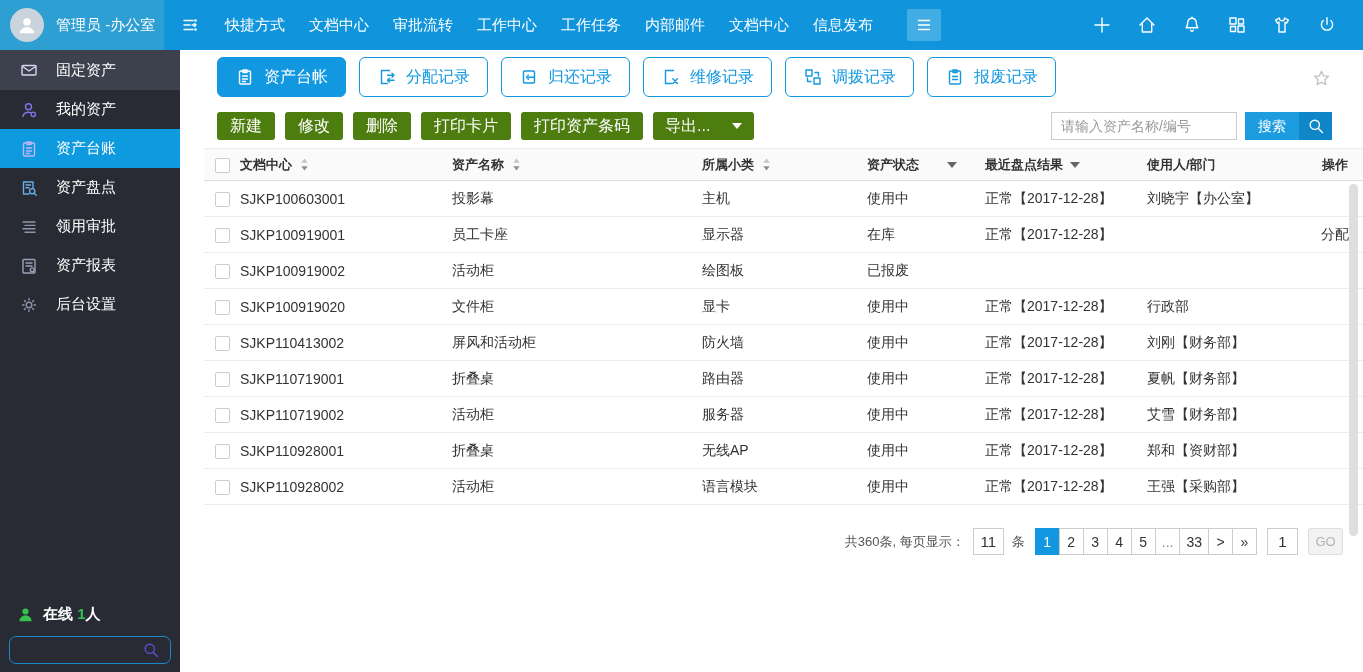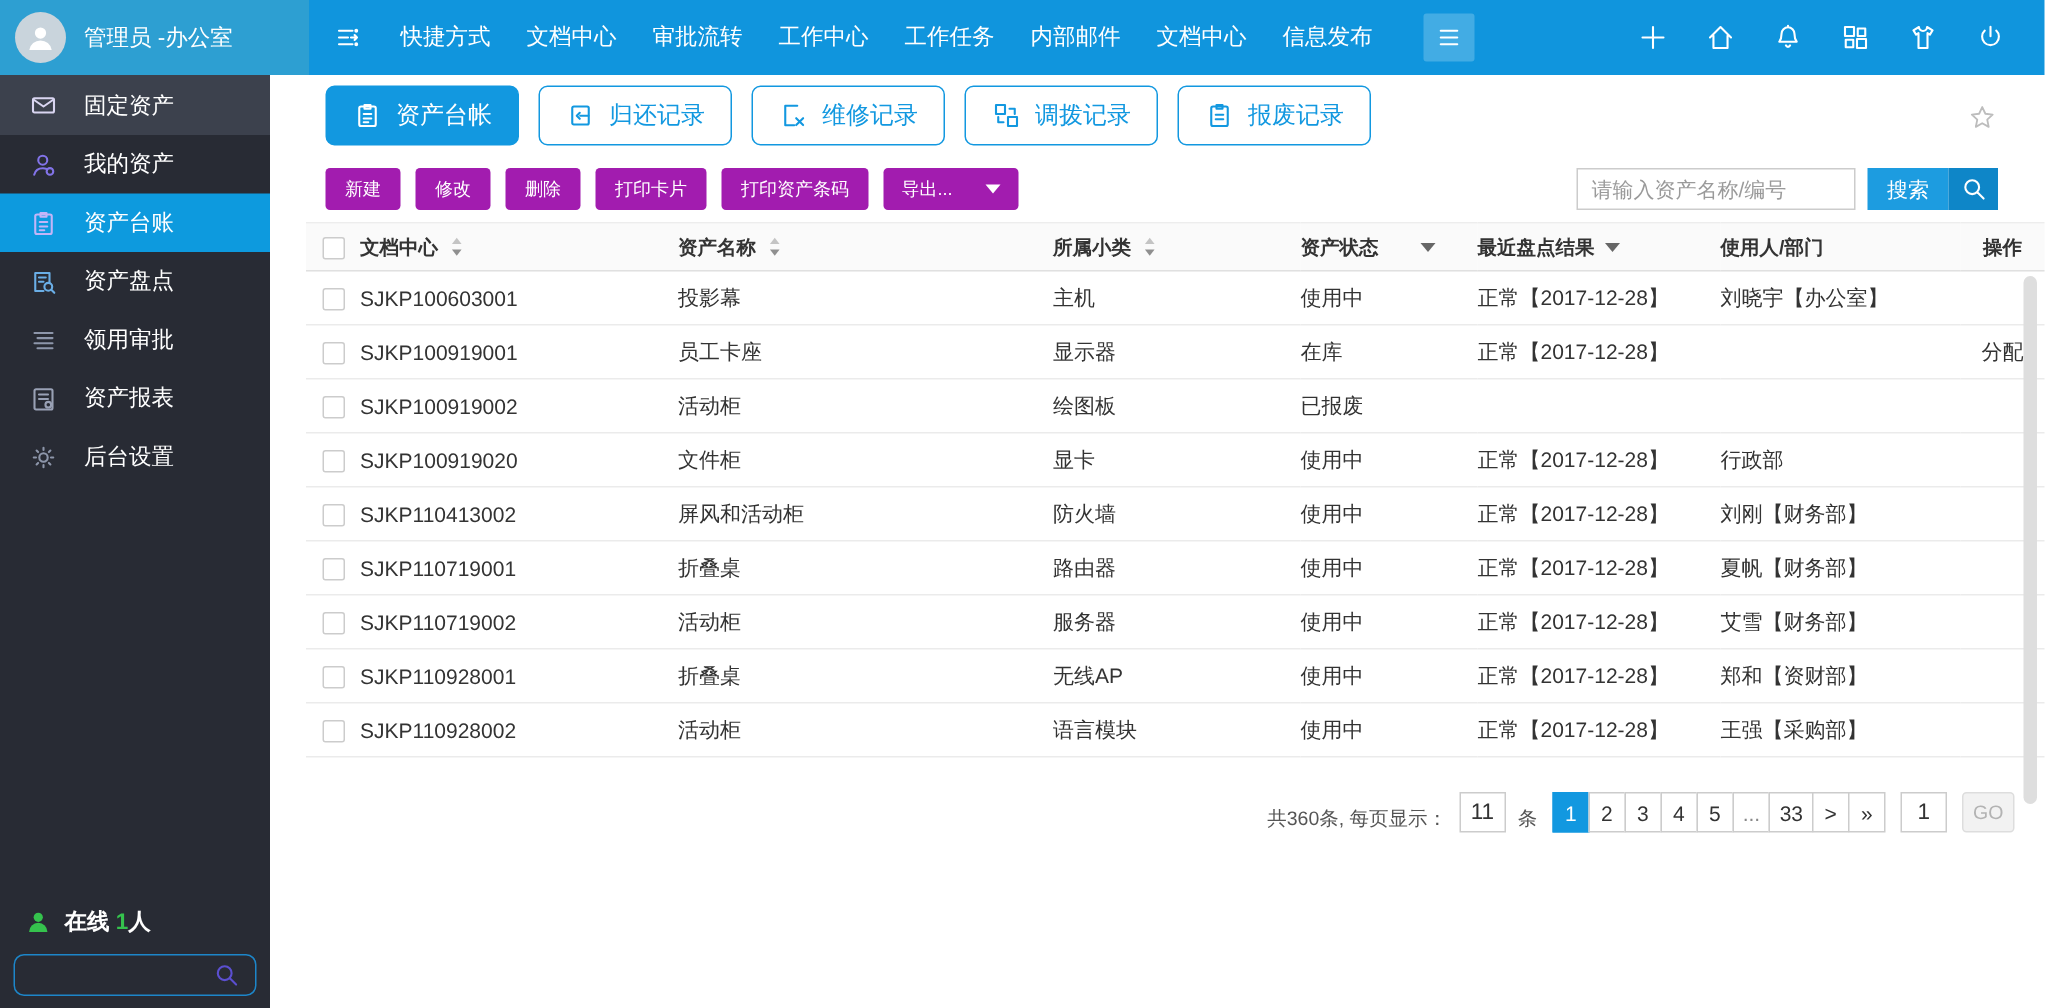--- a/index.html
+++ b/index.html
@@ -3,21 +3,21 @@
 <meta charset="utf-8">
 <style>
   html,body{margin:0;padding:0;width:1363px;height:672px;overflow:hidden;
     font-family:"Liberation Sans","DejaVu Sans",sans-serif;background:#fff;}
   *{box-sizing:border-box;}
   .icon svg{display:block;}
 
   
   .header{position:absolute;top:0;left:0;width:1363px;height:50px;background:#1095dd;
     display:flex;align-items:center;color:#fff;z-index:5;}
-  .header-left{width:206px;height:50px;background:#2d9fd2;display:flex;align-items:center;
+  .header-left{width:164px;height:50px;background:#2d9fd2;display:flex;align-items:center;
     gap:12px;padding-left:10px;flex:none;}
   .avatar{width:34px;height:34px;border-radius:50%;background:#c9d4dc;display:flex;
     align-items:center;justify-content:center;flex:none;}
   .user-name{font-size:15px;}
   .menu-list-btn{margin-left:16px;color:#fff;cursor:pointer;flex:none;}
   .nav{display:flex;margin-left:13px;}
   .nav-item{padding:0 12px;font-size:15px;line-height:50px;cursor:pointer;white-space:nowrap;}
   .hamburger-btn{margin-left:22px;width:34px;height:32px;background:#42ace4;border-radius:2px;
     display:flex;align-items:center;justify-content:center;cursor:pointer;flex:none;}
   .hdr-icons{margin-left:auto;display:flex;align-items:center;gap:25px;padding-right:26px;}
@@ -48,22 +48,22 @@
 
   
   .main{position:absolute;top:50px;left:180px;right:0;bottom:0;background:#fff;margin-left:24px;}
   .tabs-row{height:54px;display:flex;align-items:center;padding:0 13px;gap:13px;position:relative;}
   .tab{height:40px;border:1px solid #1298e0;border-radius:6px;background:#fff;color:#1298e0;
     display:inline-flex;align-items:center;gap:9px;padding:0 17px;font-size:16px;cursor:pointer;}
   .tab.active{background:#1298e0;color:#fff;}
   .fav-star{position:absolute;right:32px;top:19px;color:#bdbdbd;cursor:pointer;}
 
   .toolbar{height:44px;display:flex;align-items:center;padding:0 13px;gap:10px;}
-  .btn{height:28px;background:#a21caf;color:#fff;border:none;border-radius:3px;padding:0 13px;
-    font-size:12px;display:inline-flex;align-items:center;cursor:pointer;white-space:nowrap;
+  .btn{height:28px;background:#4d7c0f;color:#fff;border:none;border-radius:3px;padding:0 13px;
+    font-size:16px;display:inline-flex;align-items:center;cursor:pointer;white-space:nowrap;
     font-family:inherit;text-align:center;}
   .btn.export{padding:0 12px;}
   .btn .caret{width:0;height:0;border-left:5px solid transparent;border-right:5px solid transparent;
     border-top:6px solid #fff;margin-left:22px;}
   .toolbar-right{margin-left:auto;display:flex;align-items:center;padding-right:18px;}
   .search-input{width:186px;height:28px;border:1px solid #ccc;padding:0 9px;font-size:14px;
     color:#333;outline:none;font-family:inherit;}
   .search-input::placeholder{color:#9a9a9a;}
   .search-btn{display:flex;margin-left:8px;cursor:pointer;height:28px;}
   .search-btn .txt{background:#1d9ce0;color:#fff;padding:0 13px;line-height:28px;font-size:14px;}
@@ -83,21 +83,21 @@
     display:inline-block;vertical-align:middle;cursor:pointer;}
   .sort-ic{margin-left:7px;line-height:0;}
   .hd-caret{width:0;height:0;border-left:5px solid transparent;border-right:5px solid transparent;
     border-top:6px solid #666;display:inline-block;}
   .gap-lg{margin-left:28px;} .gap-sm{margin-left:7px;}
   .op-link{cursor:pointer;color:#333;}
   .vscroll-thumb{position:absolute;right:5px;top:36px;width:9px;height:352px;background:#dedede;
     border-radius:5px;cursor:pointer;}
 
   
-  .pagination{display:flex;align-items:flex-end;justify-content:flex-end;gap:8px;
+  .pagination{display:flex;align-items:center;justify-content:flex-end;gap:8px;
     margin-top:23px;padding-right:20px;font-size:13px;color:#555;}
   .pg-input{width:31px;height:27px;border:1px solid #ccc;text-align:center;font-size:15px;
     color:#333;outline:none;font-family:inherit;padding:0;}
   .page-cells{display:flex;margin:0 2px;}
   .page-cell{min-width:25px;height:27px;border:1px solid #ccc;margin-left:-1px;display:flex;
     align-items:center;justify-content:center;padding:0 6px;font-size:14px;color:#333;
     cursor:pointer;background:#fff;}
   .page-cell:first-child{margin-left:0;}
   .page-cell.active{background:#1298e0;border-color:#1298e0;color:#fff;}
   .page-cell.ellipsis{color:#888;cursor:default;}
@@ -274,20 +274,29 @@
             <rect x="4.5" y="4" width="11" height="13" rx="1.2"></rect>
             <path d="M8 3h4v2.5H8z"></path>
             <path d="M7.5 9h5M7.5 12h5M7.5 14.5h3"></path>
           </svg>
         </span>
         <span>资产台帐</span>
       </div>
       <div class="tab">
         <span class="icon">
           <svg width="20" height="20" viewBox="0 0 20 20" fill="none" stroke="currentColor" stroke-width="1.4" stroke-linecap="round" stroke-linejoin="round">
+            <path d="M12.5 3.5h-8v13h6"></path>
+            <path d="M10.5 8.2h6.5m-2-2 2 2-2 2M17 13.2h-6.5m2 2-2-2 2-2"></path>
+          </svg>
+        </span>
+        <span>分配记录</span>
+      </div>
+      <div class="tab">
+        <span class="icon">
+          <svg width="20" height="20" viewBox="0 0 20 20" fill="none" stroke="currentColor" stroke-width="1.4" stroke-linecap="round" stroke-linejoin="round">
             <rect x="4.5" y="4" width="11" height="12" rx="1"></rect>
             <path d="M7.5 10.2h5.5m-7.8 0 2-2m-2 2 2 2" transform="translate(2.3 0)"></path>
           </svg>
         </span>
         <span>归还记录</span>
       </div>
       <div class="tab">
         <span class="icon">
           <svg width="20" height="20" viewBox="0 0 20 20" fill="none" stroke="currentColor" stroke-width="1.4" stroke-linecap="round" stroke-linejoin="round">
             <path d="M12.5 3.5h-8v13h6"></path>

